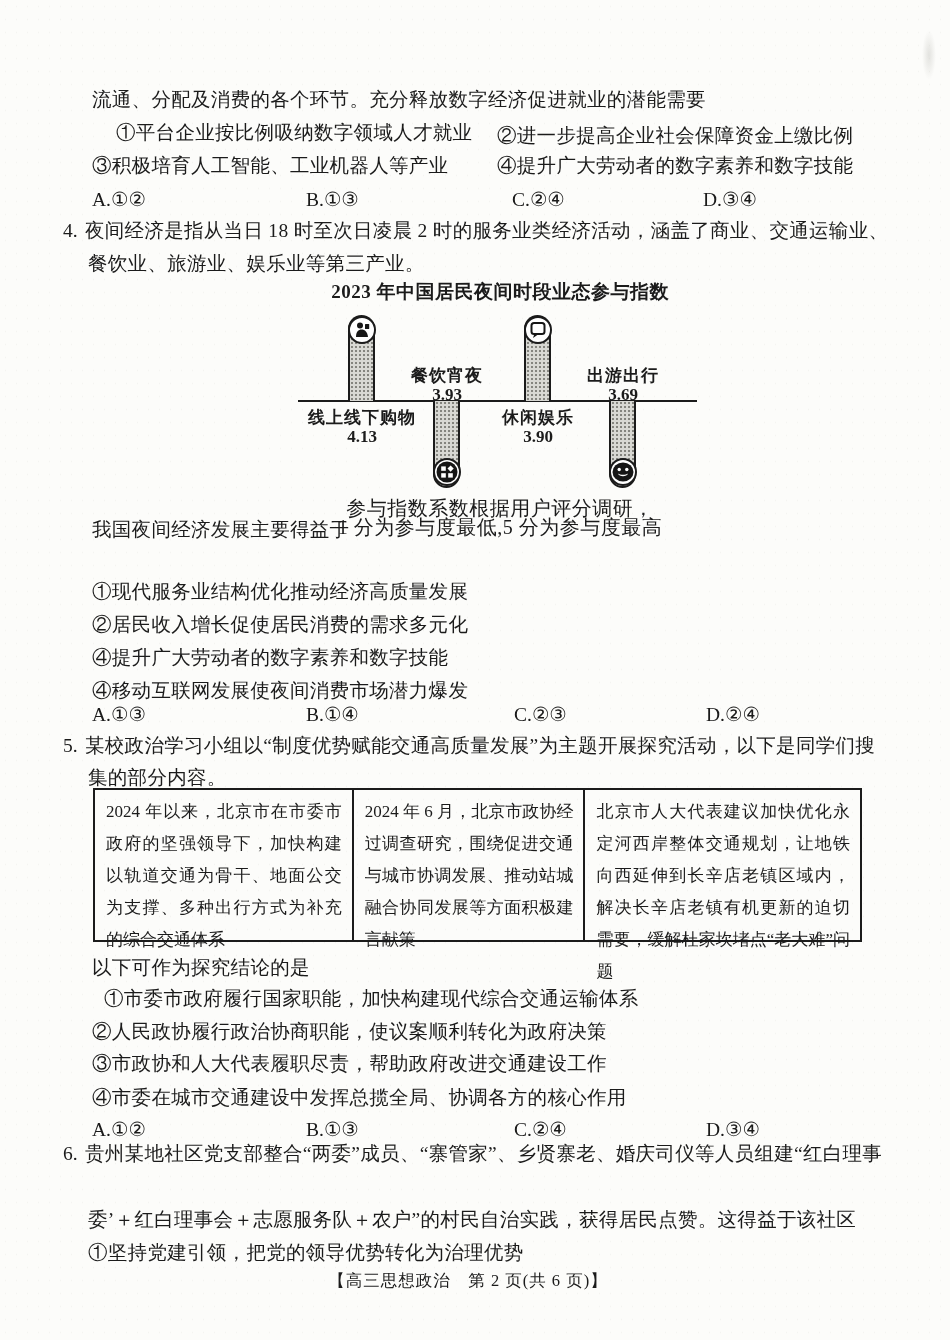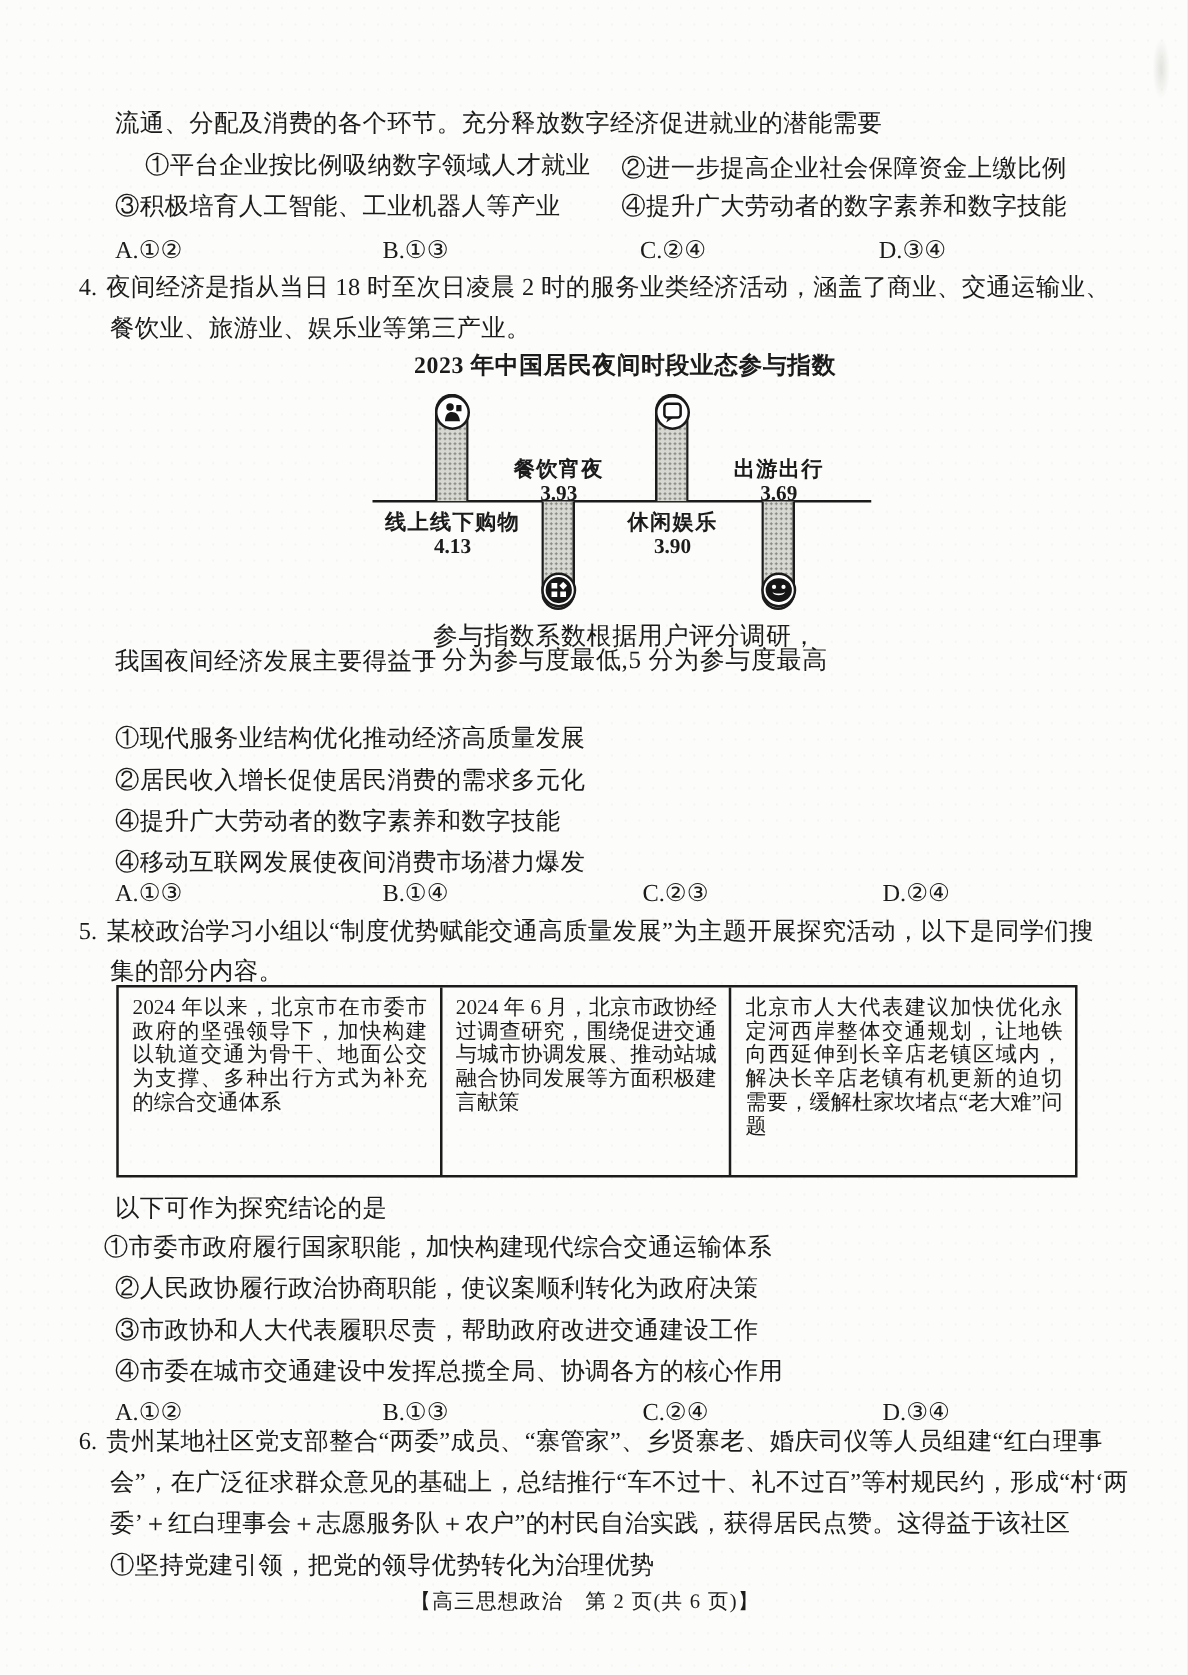--- a/index.html
+++ b/index.html
@@ -38,21 +38,21 @@
   .bar-label{position:absolute;text-align:center;font-size:17px;font-weight:bold;letter-spacing:1px;white-space:nowrap;}
   .bar-value{position:absolute;text-align:center;font-size:17px;font-weight:bold;white-space:nowrap;}
   .chart-note{position:absolute;left:290px;width:420px;text-align:center;font-size:20px;letter-spacing:.5px;}
   
   .qtable{
     position:absolute;left:93px;top:788px;width:769px;height:154px;
     display:flex;border:2px solid #1b1b1b;box-sizing:border-box;
   }
   .qtable .cell{
     box-sizing:border-box;padding:6px 10px 4px 11px;
-    font-size:17px;line-height:19px;text-align:justify;text-justify:inter-ideograph;
+    font-size:17px;line-height:32px;text-align:justify;text-justify:inter-ideograph;
   }
   .qtable .cell+.cell{border-left:2px solid #1b1b1b;}
   .c1{width:258px;}
   .c2{width:233px;}
   .c3{width:278px;}
   .footer{position:absolute;left:0;top:1270px;width:936px;text-align:center;
     font-size:16.5px;letter-spacing:1px;}
   .smudge{position:absolute;left:922px;top:30px;width:14px;height:50px;
     background:radial-gradient(ellipse at center,#c9c9c4 0%,transparent 70%);opacity:.5;}
 </style>
@@ -143,29 +143,28 @@
   <div class="tline" style="left:85px;top:734px;">某校政治学习小组以“制度优势赋能交通高质量发展”为主题开展探究活动，以下是同学们搜</div>
   <div class="tline" style="left:88px;top:766px;">集的部分内容。</div>
 
   <div class="qtable">
     <div class="cell c1">2024 年以来，北京市在市委市政府的坚强领导下，加快构建以轨道交通为骨干、地面公交为支撑、多种出行方式为补充的综合交通体系</div>
     <div class="cell c2">2024 年 6 月，北京市政协经过调查研究，围绕促进交通与城市协调发展、推动站城融合协同发展等方面积极建言献策</div>
     <div class="cell c3">北京市人大代表建议加快优化永定河西岸整体交通规划，让地铁向西延伸到长辛店老镇区域内，解决长辛店老镇有机更新的迫切需要，缓解杜家坎堵点“老大难”问题</div>
   </div>
 
   <div class="tline" style="left:92px;top:956px;">以下可作为探究结论的是</div>
-  <div class="tline" style="left:83px;top:987px;text-align:right;">①市委市政府履行国家职能，加快构建现代综合交通运输体系</div>
+  <div class="tline" style="left:104px;top:987px;text-align:right;">①市委市政府履行国家职能，加快构建现代综合交通运输体系</div>
   <div class="tline" style="left:92px;top:1020px;">②人民政协履行政治协商职能，使议案顺利转化为政府决策</div>
   <div class="tline" style="left:92px;top:1053px;font-family:Liberation Mono, monospace;">③市政协和人大代表履职尽责，帮助政府改进交通建设工作</div>
   <div class="tline" style="left:92px;top:1086px;">④市委在城市交通建设中发挥总揽全局、协调各方的核心作用</div>
   <span class="ans" style="left:92px;top:1118px;">A.①②</span>
   <span class="ans" style="left:306px;top:1118px;">B.①③</span>
   <span class="ans" style="left:514px;top:1118px;">C.②④</span>
   <span class="ans" style="left:706px;top:1118px;">D.③④</span>
 
   <span class="qnum" style="left:63px;top:1142px;">6.</span>
   <div class="tline" style="left:85px;top:1142px;">贵州某地社区党支部整合“两委”成员、“寨管家”、乡贤寨老、婚庆司仪等人员组建“红白理事</div>
-  <div class="tline" style="left:88px;top:1175px;">会”，在广泛征求群众意见的基础上，总结推行“车不过十、礼不过百”等村规民约，形成“村‘两</div>
   <div class="tline" style="left:88px;top:1208px;">委’＋红白理事会＋志愿服务队＋农户”的村民自治实践，获得居民点赞。这得益于该社区</div>
   <div class="tline" style="left:88px;top:1241px;">①坚持党建引领，把党的领导优势转化为治理优势</div>
 
   <div class="footer">【高三思想政治　第 2 页(共 6 页)】</div>
 </div>
 
 </body></html>

